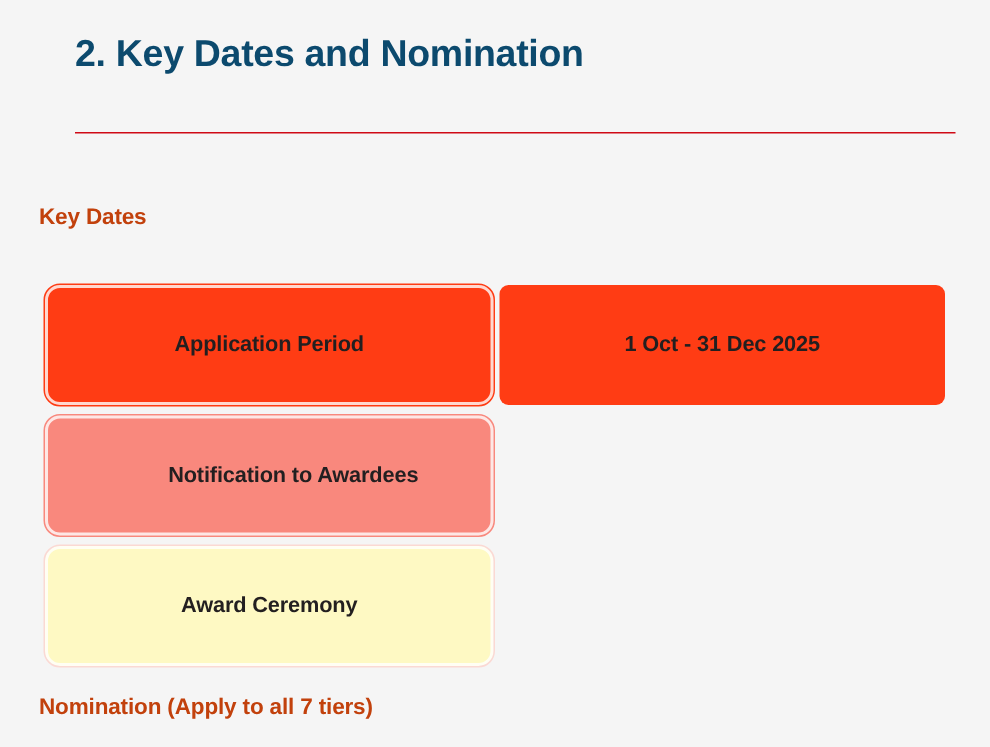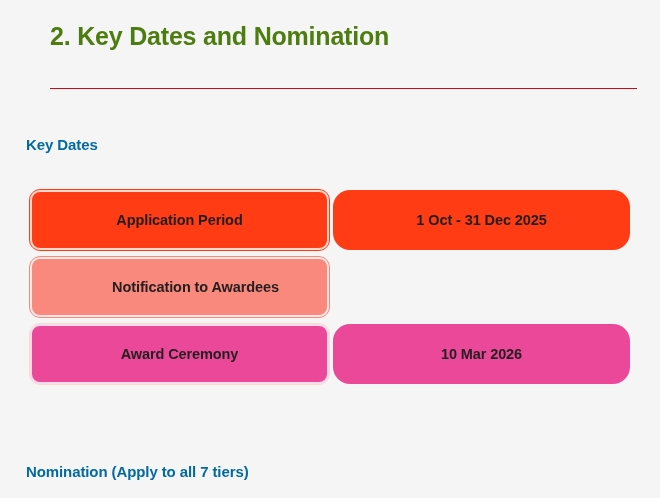--- a/index.html
+++ b/index.html
@@ -23,68 +23,68 @@
     height: 498px;
   }
 
   
   .section-title {
     position: absolute;
     left: 50px;
     top: 22px;
     font-size: 25px;
     font-weight: bold;
-    color: #4d7c0f;
+    color: #0c4a6e;
     letter-spacing: -0.2px;
     white-space: nowrap;
   }
 
   .title-rule {
     position: absolute;
     left: 50px;
     top: 88px;
     width: 587px;
     height: 0;
     border-top: 1.6px solid #cf0a16;
   }
 
   
   .subhead {
     position: absolute;
     font-size: 15px;
     font-weight: bold;
-    color: #0369a1;
+    color: #c2410c;
     white-space: nowrap;
     letter-spacing: -0.1px;
   }
   .subhead.key-dates { left: 26px; top: 136px; }
   .subhead.nomination { left: 26px; top: 463px; }
 
   
   .key-dates-table {
     position: absolute;
     left: 30px;
     top: 190px;
     width: 600px;
     display: flex;
     flex-direction: column;
     gap: 7px;
   }
 
   .kd-row {
     display: flex;
     gap: 4px;
-    height: 60px;
+    height: 80px;
   }
 
   .kd-cell {
     display: flex;
     align-items: center;
     justify-content: center;
-    border-radius: 17px;
+    border-radius: 6px;
     font-size: 14.5px;
     font-weight: bold;
     color: #231f20;
     text-align: center;
     box-sizing: border-box;
     letter-spacing: -0.1px;
   }
 
   
   .kd-cell.label {
@@ -100,21 +100,21 @@
     flex: 0 0 297px;
   }
 
   
   .kd-row.tier-1 .kd-cell { background: #ff3c14; }
   .kd-row.tier-1 .kd-cell.label { outline: 1.5px solid #ff3c14; outline-offset: 0px; }
 
   .kd-row.tier-2 .kd-cell { background: #f9887d; }
   .kd-row.tier-2 .kd-cell.label { outline: 1.5px solid #f9887d; outline-offset: 0px; padding-left: 32px; }
 
-  .kd-row.tier-3 .kd-cell { background: #ec4899; }
+  .kd-row.tier-3 .kd-cell { background: #fef9c3; }
   .kd-row.tier-3 .kd-cell.label { outline: 1.5px solid #fbd9d3; outline-offset: 0px; }
 </style>
 </head>
 <body>
 
 <div class="page">
 
   <div class="section-title">2. Key Dates and Nomination</div>
 
   <div class="title-rule"></div>
@@ -127,20 +127,19 @@
       <div class="kd-cell label">Application Period</div>
       <div class="kd-cell value">1 Oct - 31 Dec 2025</div>
     </div>
 
     <div class="kd-row tier-2">
       <div class="kd-cell label">Notification to Awardees</div>
     </div>
 
     <div class="kd-row tier-3">
       <div class="kd-cell label">Award Ceremony</div>
-      <div class="kd-cell value">10 Mar 2026</div>
     </div>
 
   </div>
 
   <div class="subhead nomination">Nomination (Apply to all 7 tiers)</div>
 
 </div>
 
 </body></html>

